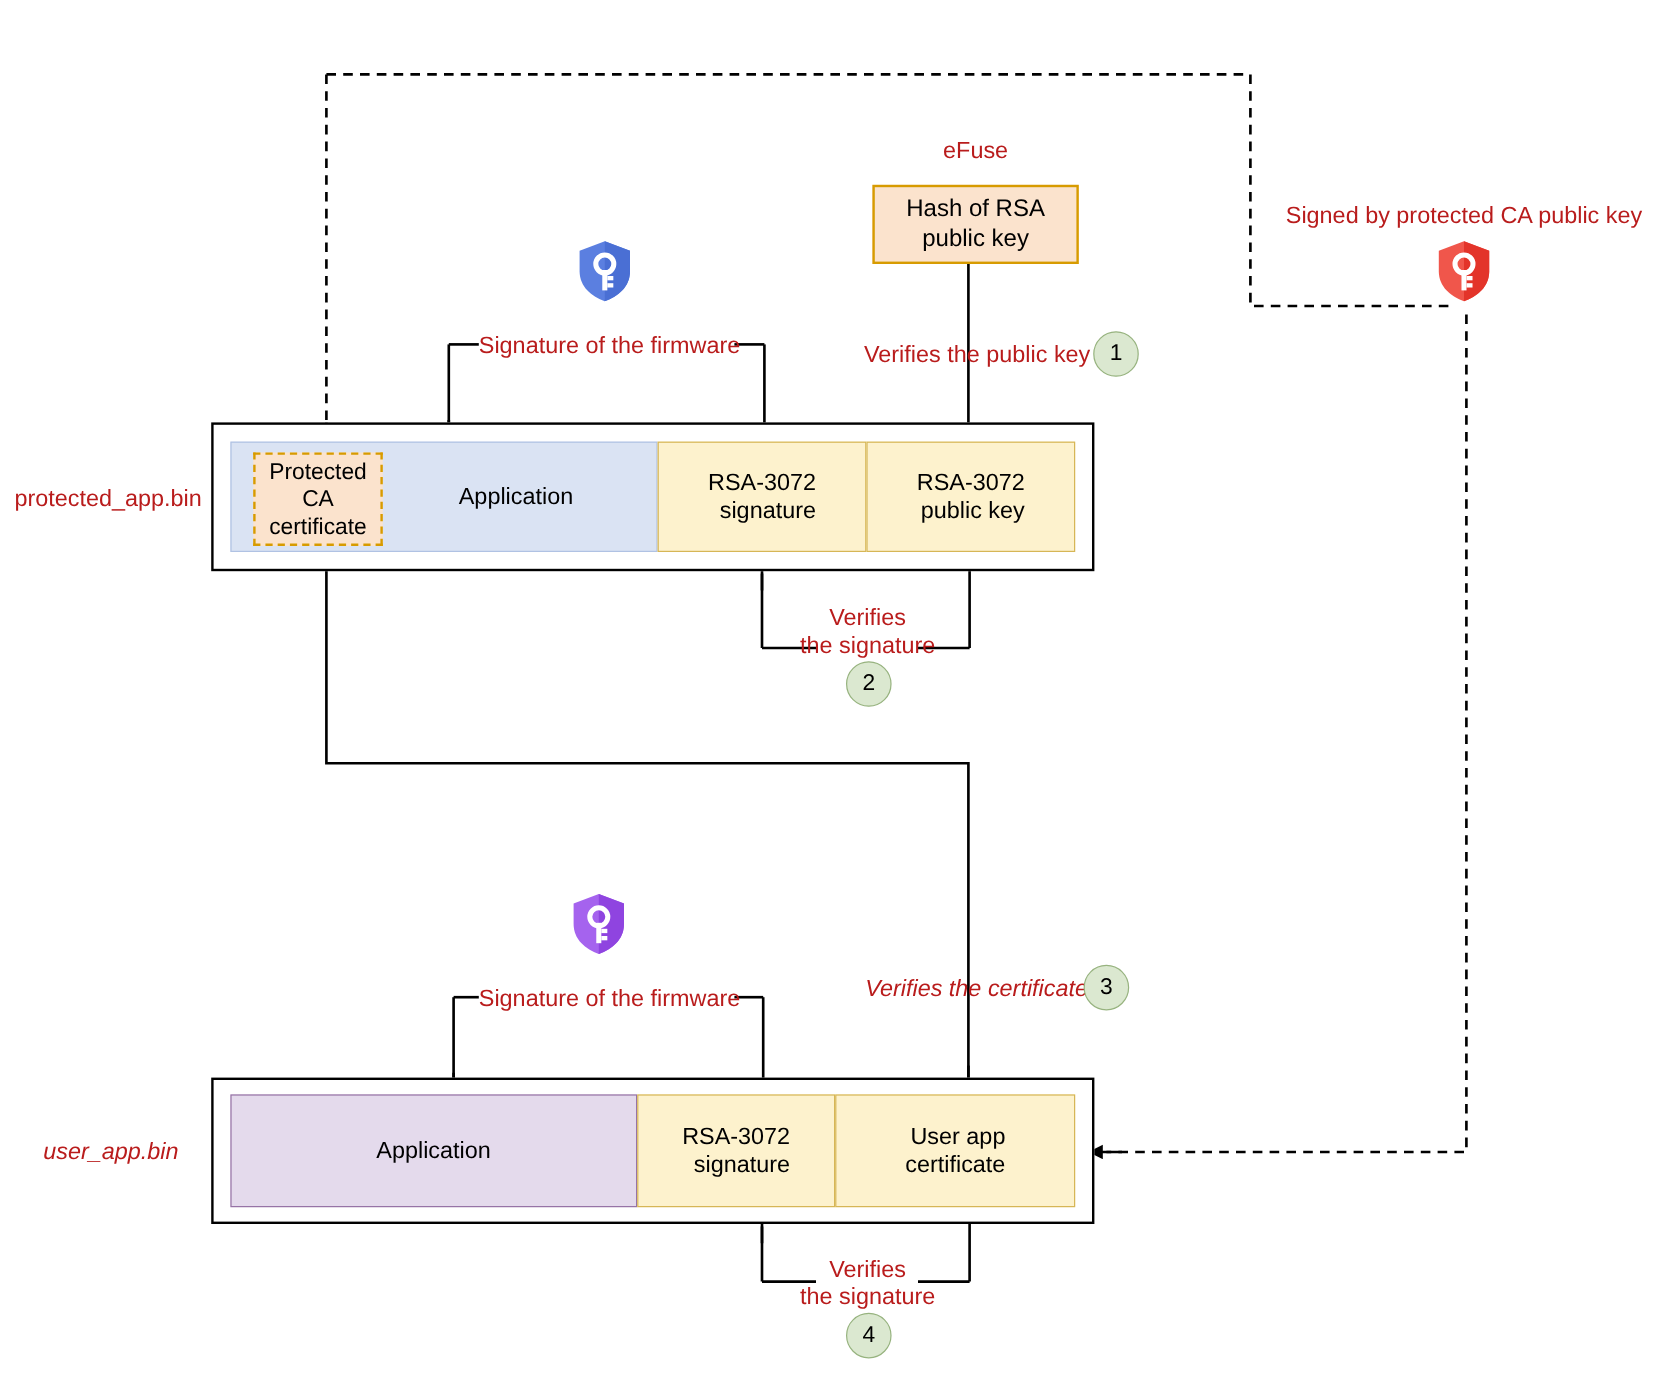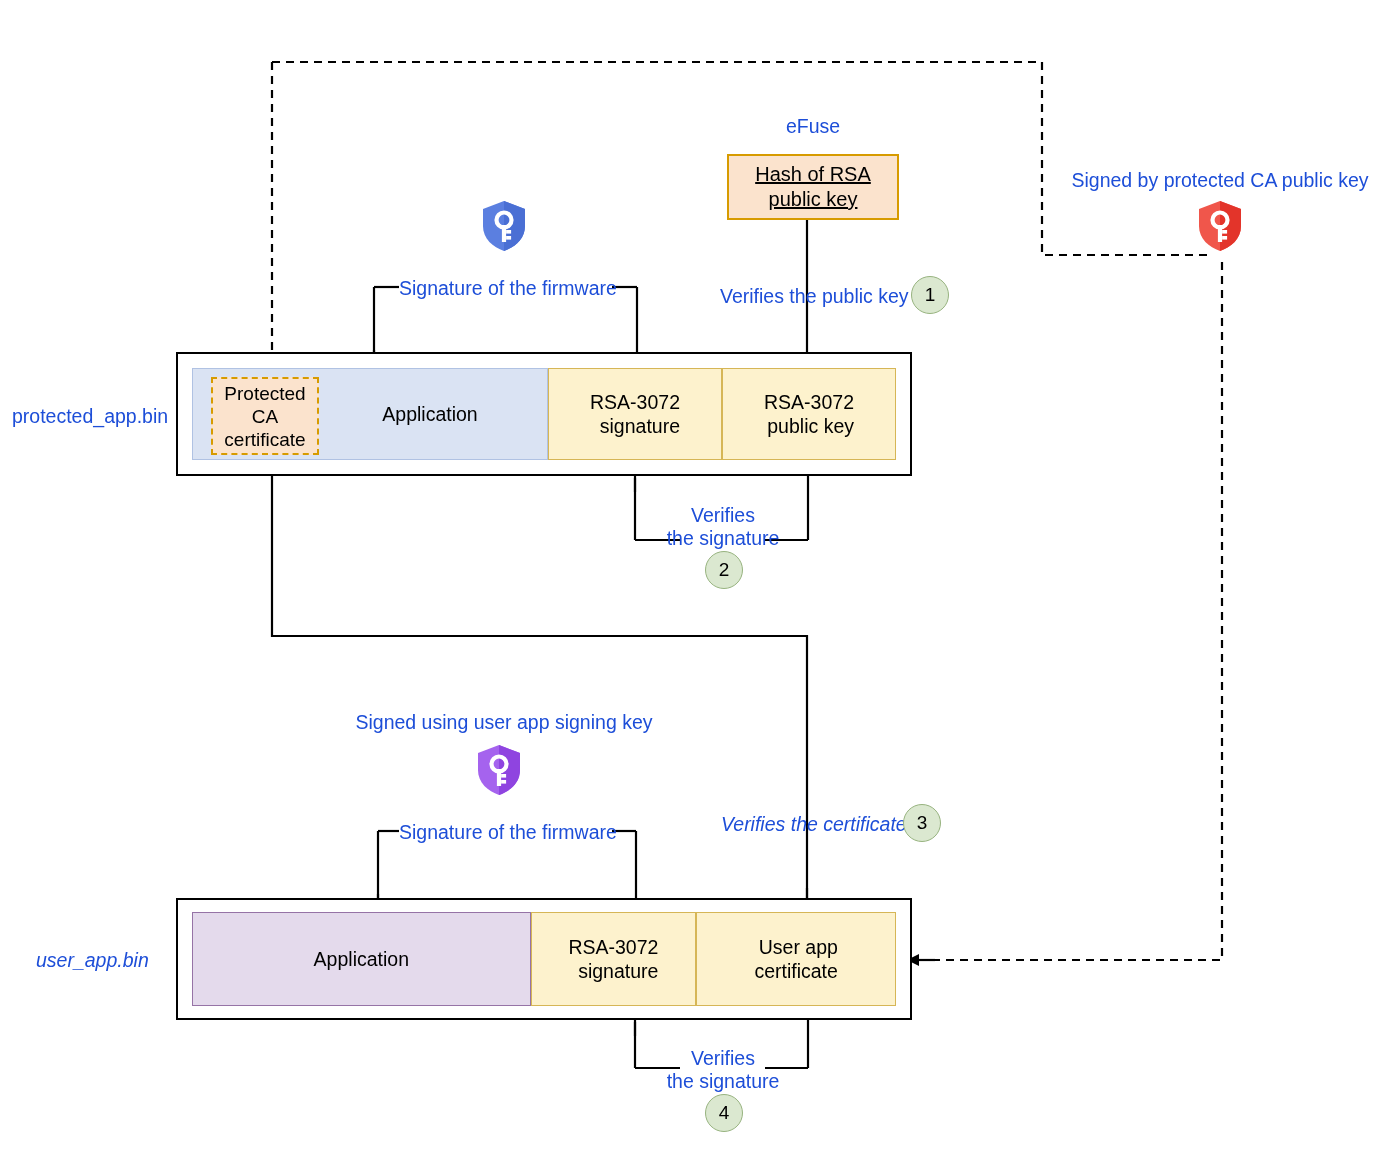--- a/index.html
+++ b/index.html
@@ -24,21 +24,21 @@
     top: 0;
     width: 1392px;
     height: 1158px;
     pointer-events: none;
   }
   .lbl {
     position: absolute;
     font-size: 19.5px;
     line-height: 24px;
     white-space: nowrap;
-    color: #1d4ed8;
+    color: #b91c1c;
   }
   .lbl.ctr { text-align: center; }
 
   
   .bin-box {
     position: absolute;
     border: 2.5px solid #000000;
     background: #ffffff;
     box-sizing: border-box;
   }
@@ -175,31 +175,30 @@
       <path d="M635,1068 L680,1068"></path>
       <path d="M765,1068 L808,1068"></path>
       <path d="M635,1068 L635,1022"></path>
       <path d="M808,1068 L808,1012"></path>
     </g>
     <path d="M635,1036 L635,1008" stroke="#000" stroke-width="2.2" fill="none" marker-end="url(#arrH)"></path>
   </svg>
 
   <div class="lbl ctr" style="left:713px; top:114px; width:200px;">eFuse</div>
 
-  <div class="efuse-box" style="left:727px; top:154px; width:172px; height:66px;text-decoration:underline;">
+  <div class="efuse-box" style="left:727px; top:154px; width:172px; height:66px;">
     <div>
       <div>Hash of RSA</div>
       <div>public key</div>
     </div>
   </div>
 
 
   <div class="lbl ctr" style="left:1057px; top:168px; width:326px;">Signed by protected CA public key</div>
 
-  <div class="lbl ctr" style="left:348px; top:710px; width:312px;">Signed using user app signing key</div>
 
   <div class="lbl" style="left:399px; top:276px;">Signature of the firmware</div>
 
   <div class="lbl" style="left:399px; top:820px;">Signature of the firmware</div>
 
   <div class="lbl" style="left:720px; top:284px;">Verifies the public key</div>
 
   <div class="lbl" style="left:721px; top:812px;font-style:italic;">Verifies the certificate</div>
 
   <div class="lbl ctr" style="left:645px; top:503px; width:156px;">Verifies</div>

